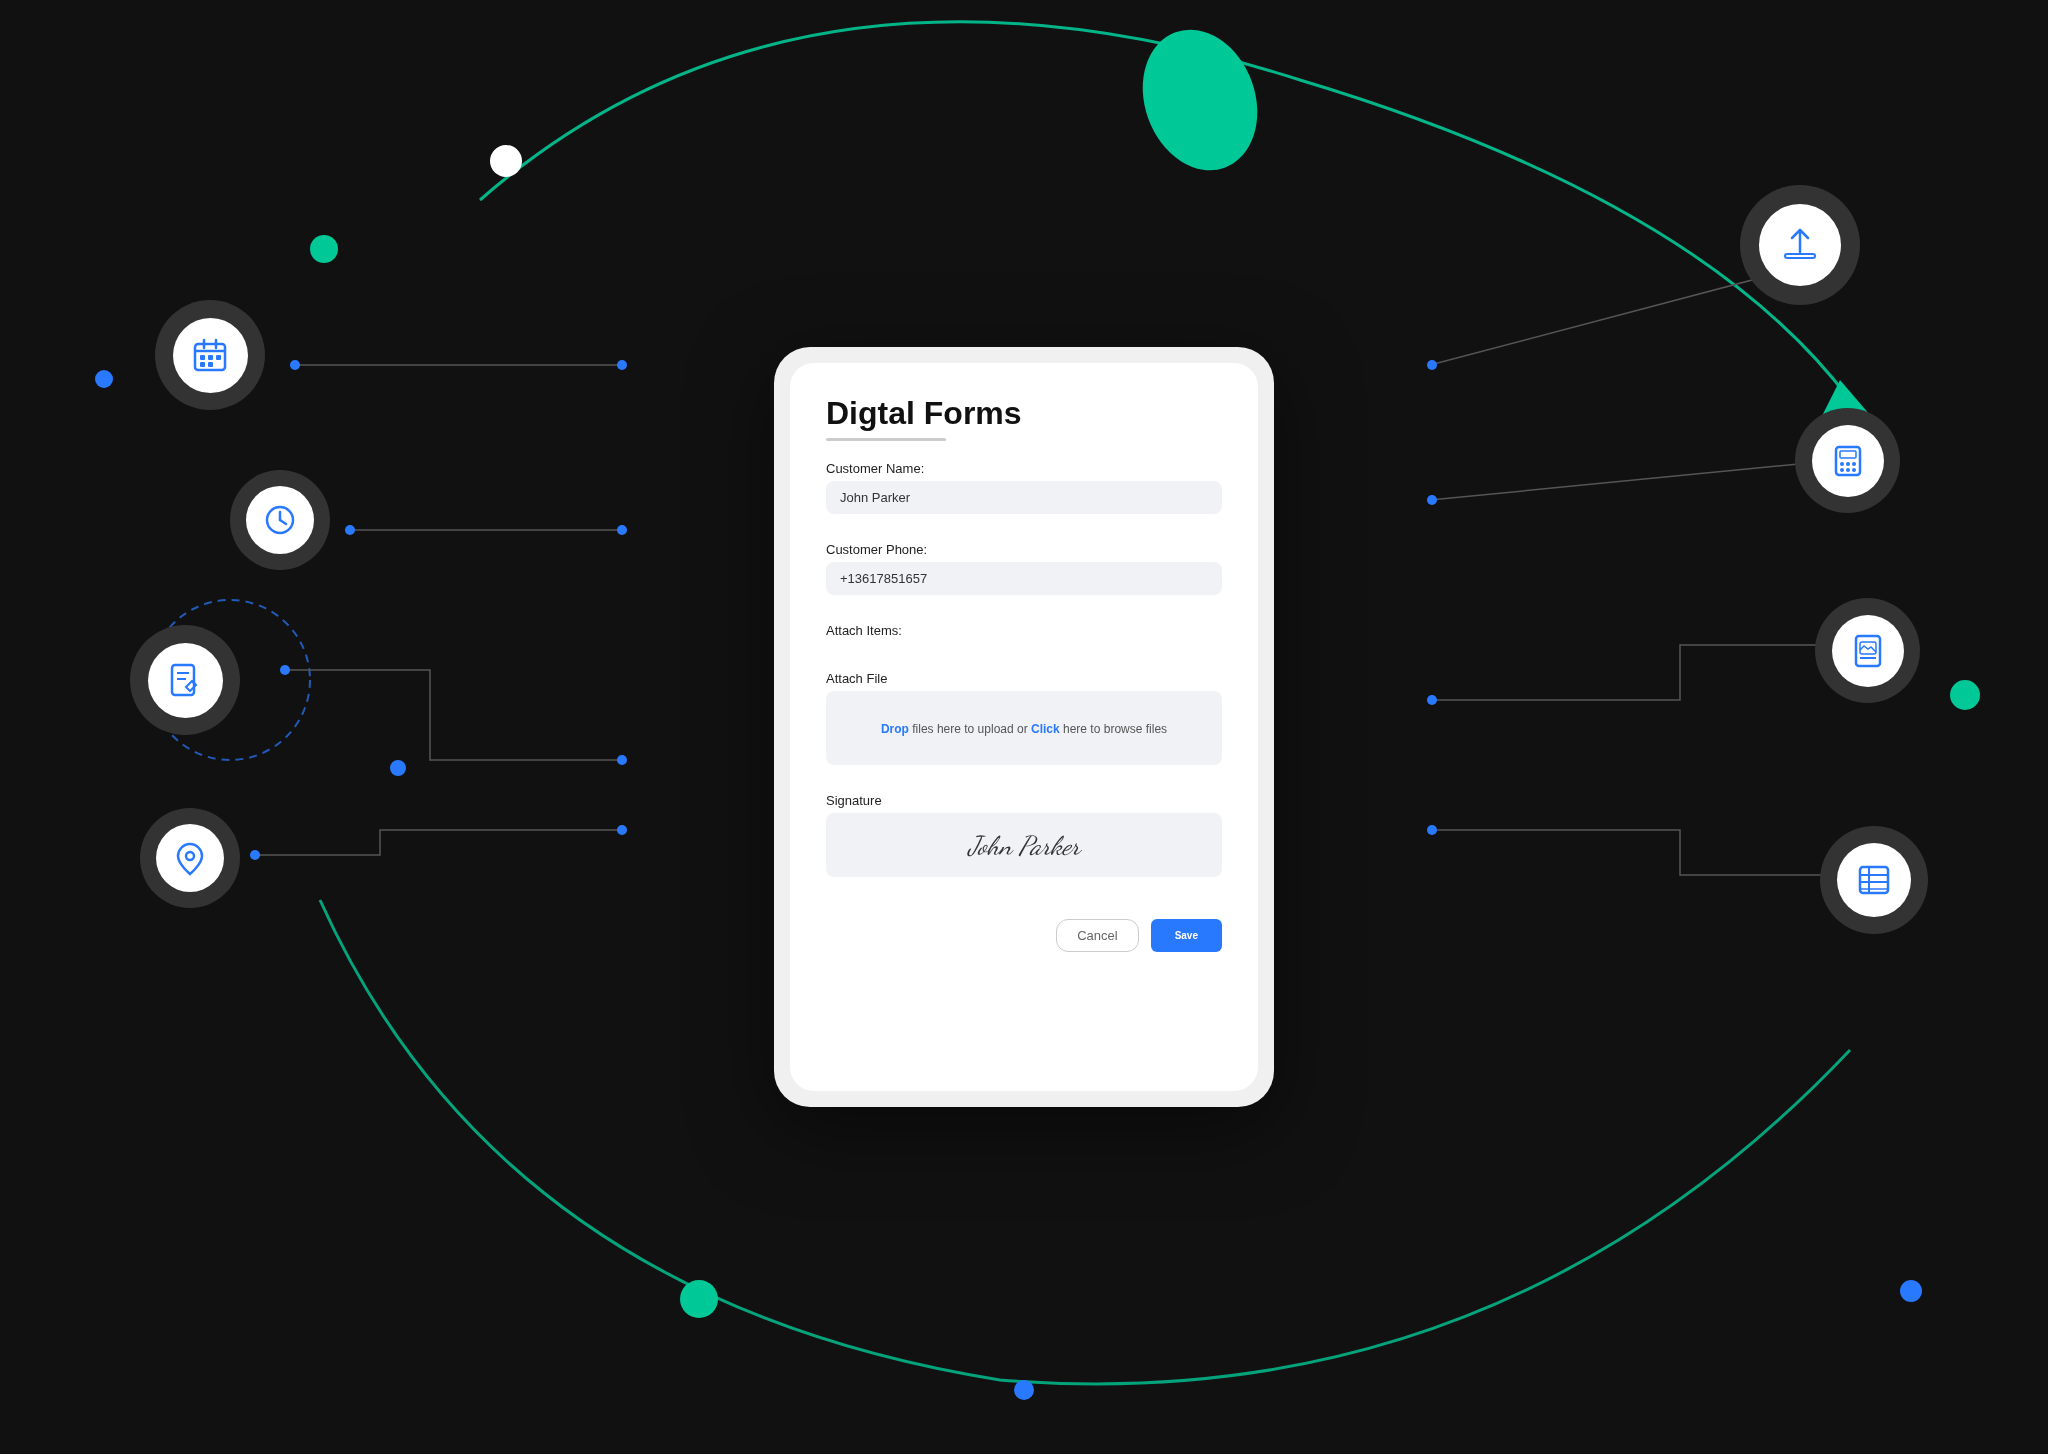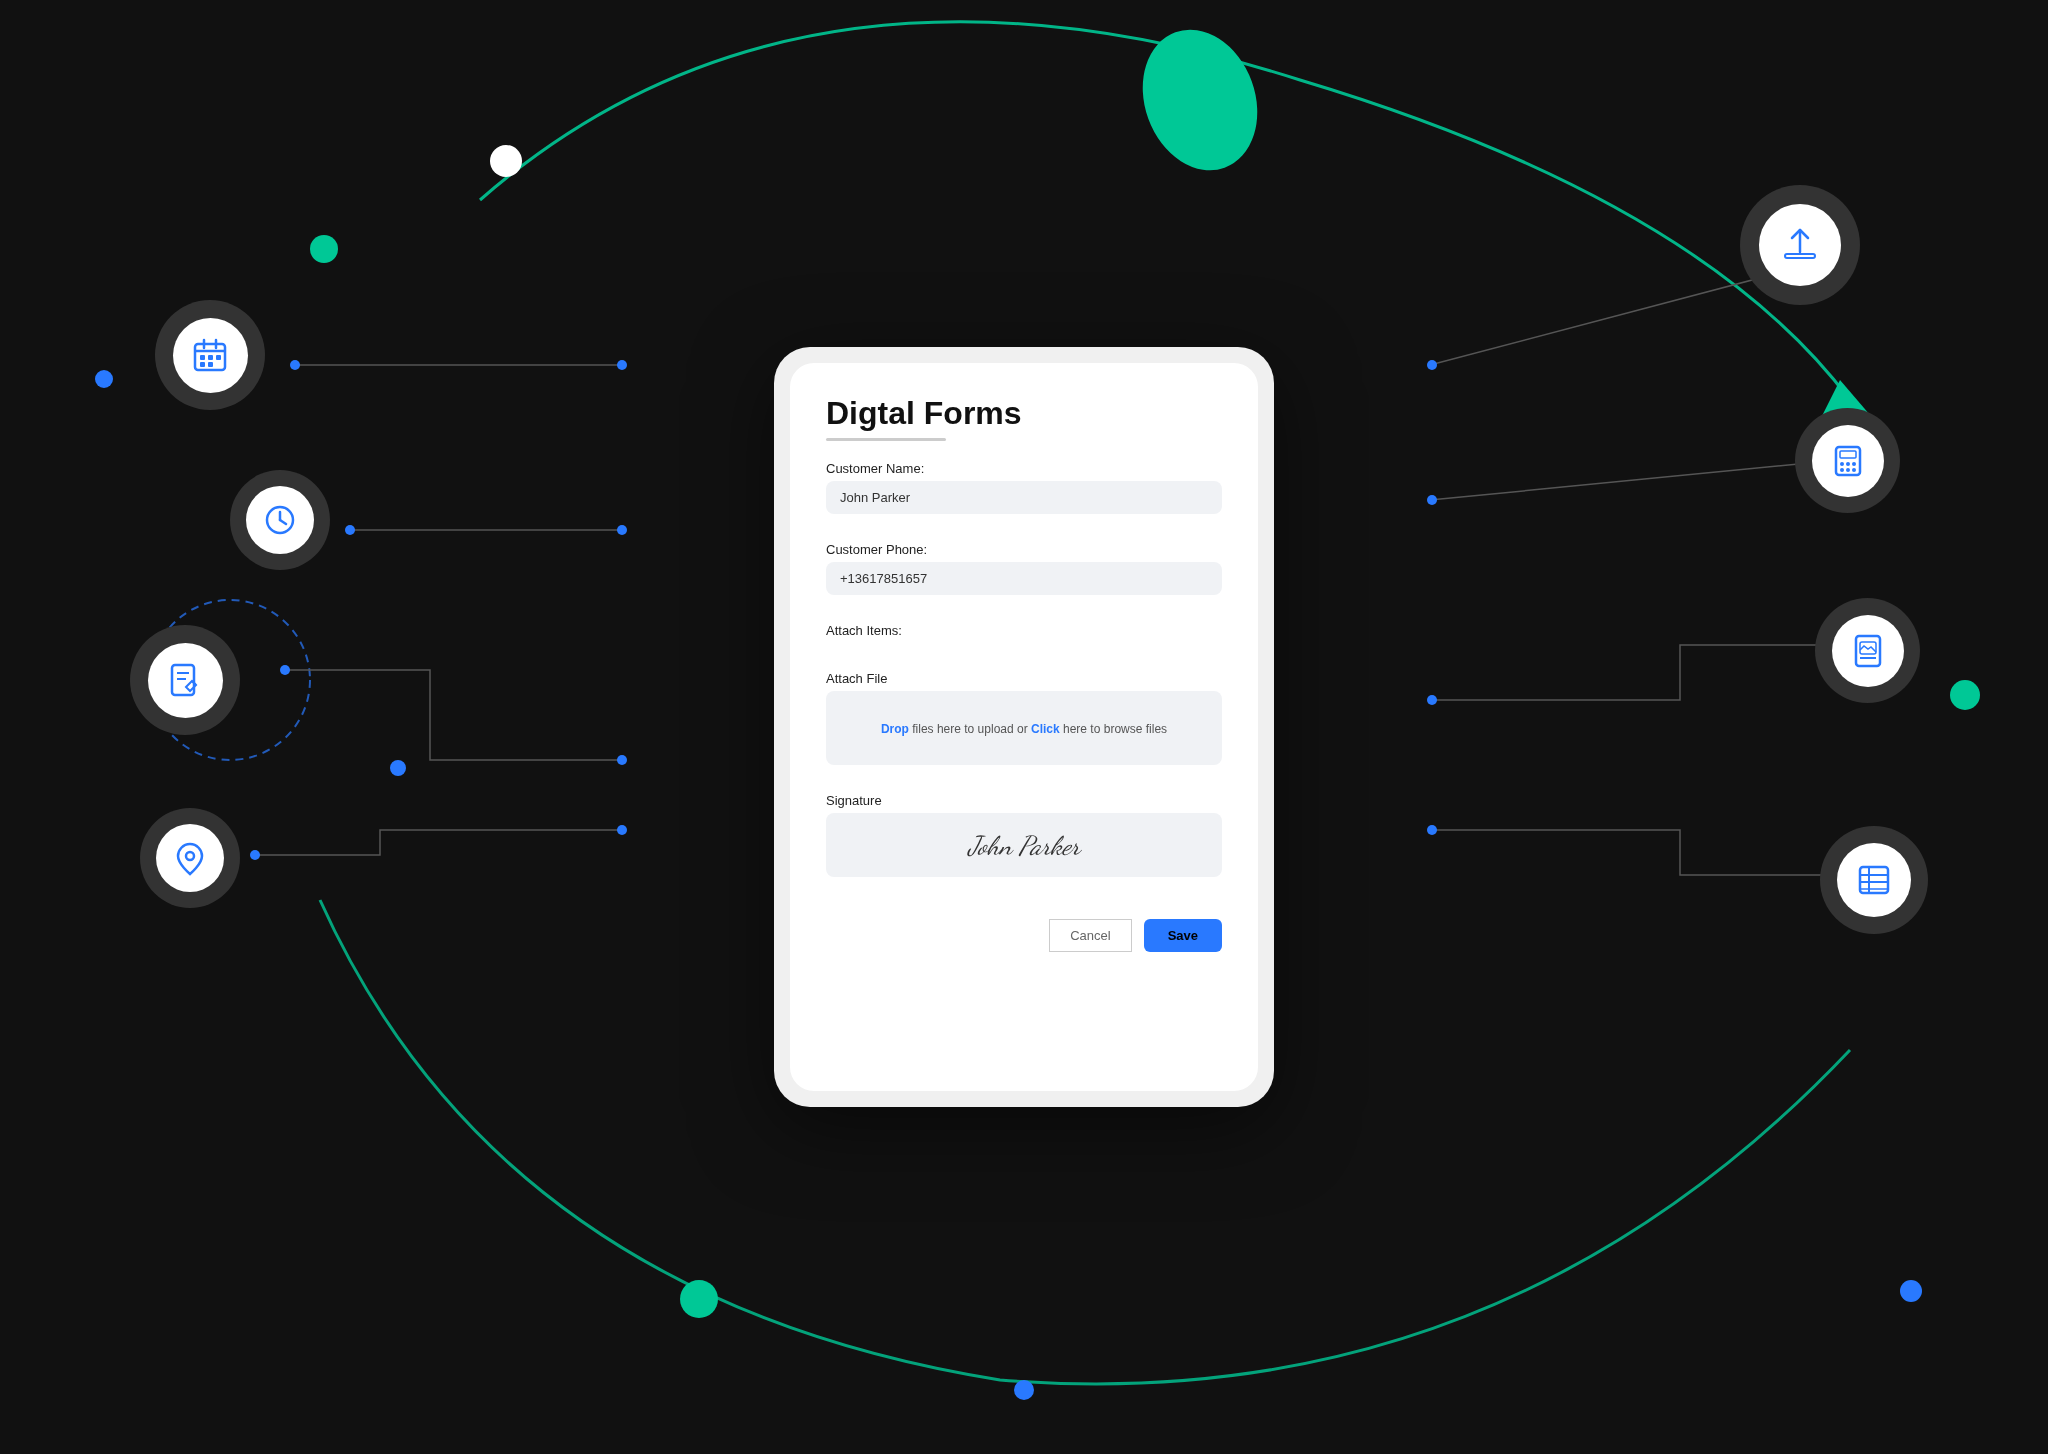--- a/index.html
+++ b/index.html
@@ -160,35 +160,35 @@
 
     .form-buttons {
       display: flex;
       justify-content: flex-end;
       gap: 12px;
       margin-top: 14px;
     }
 
     .btn-cancel {
       padding: 8px 20px;
-      border-radius: 0;
+      border-radius: 12px;
       border: 1px solid #ccc;
       background: white;
       color: #666;
       font-size: 13px;
       cursor: pointer;
     }
 
     .btn-save {
       padding: 8px 24px;
       border-radius: 6px;
       border: none;
       background: #2979ff;
-      color: #000000;
-      font-size: 13px;
+      color: #ffffff;
+      font-size: 10px;
       font-weight: 600;
       cursor: pointer;
     }
 
     
     .dot {
       position: absolute;
       border-radius: 50%;
     }
   </style>

